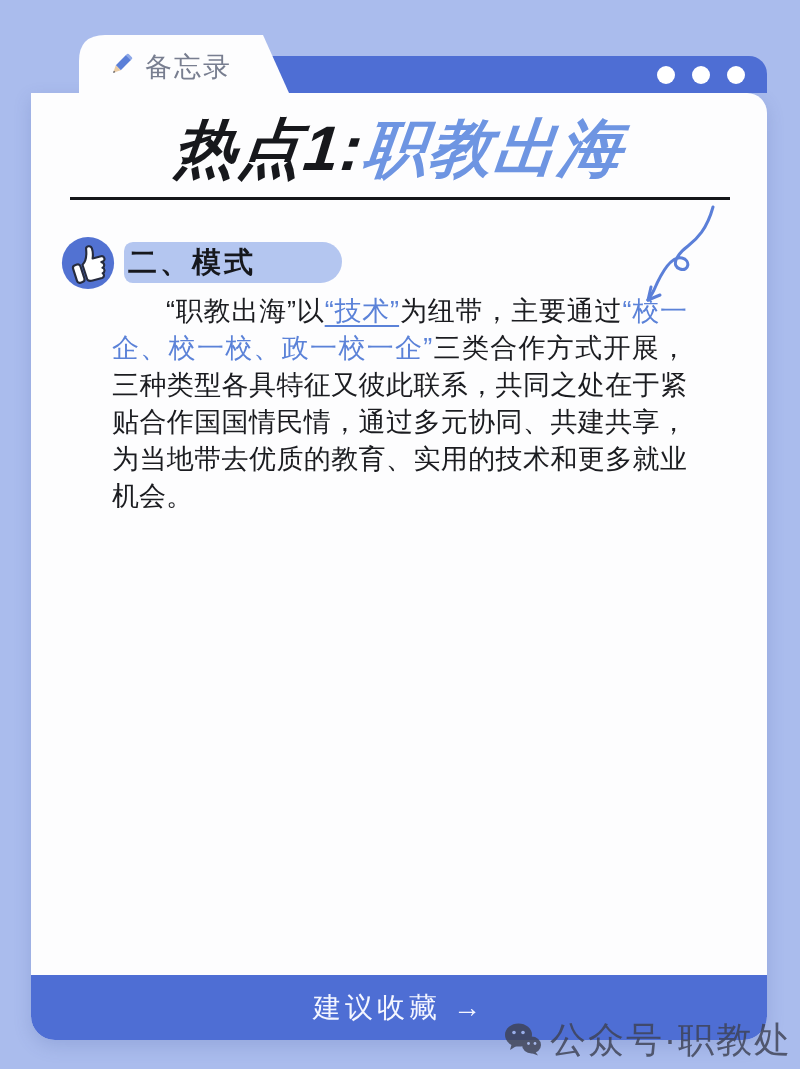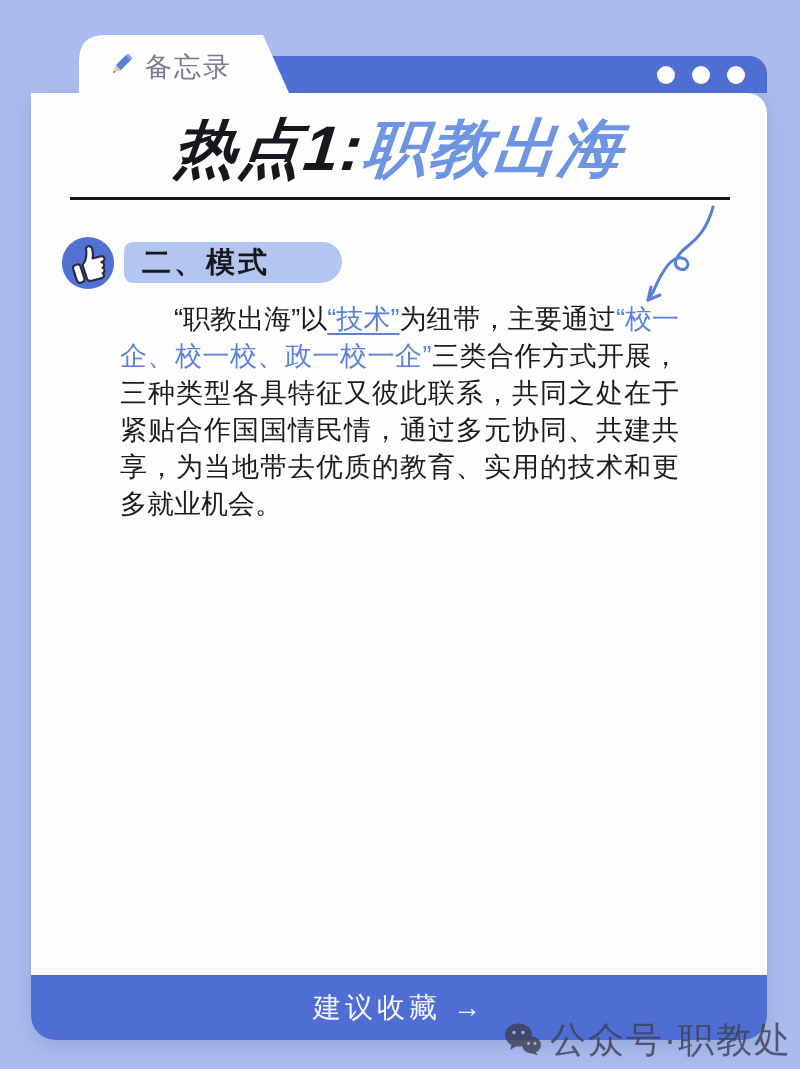--- a/index.html
+++ b/index.html
@@ -39,31 +39,31 @@
   .title .t-black{color:#17181c;}
   .title .t-blue{color:#6e95e2;}
   .title-underline{
     position:absolute;left:70px;top:197px;width:660px;height:3px;background:#15161a;
   }
   
   .thumb{position:absolute;left:59px;top:234px;width:58px;height:58px;}
   .pill{
     position:absolute;left:124px;top:242px;width:218px;height:41px;
     background:#b4c6f0;border-radius:10px 22px 24px 10px;
-    display:flex;align-items:center;padding-left:18px;box-sizing:border-box;
+    display:flex;align-items:center;padding-left:4px;box-sizing:border-box;
   }
   .pill span{font-size:29px;font-weight:700;color:#16181d;letter-spacing:3px;}
   .curly-arrow{position:absolute;left:633px;top:202px;width:115px;height:112px;}
   
   .bodytext{
     position:absolute;left:112px;top:293px;width:575px;
     font-size:27px;line-height:37px;color:#1b1c20;font-weight:500;
     text-align:justify;
   }
-  .bodytext p{margin:8px;text-indent:2em;}
+  .bodytext p{margin:0;text-indent:2em;}
   .bodytext p + p{margin-top:48px;}
   .seg-blue{color:#5b82d8;}
   .seg-blue-u{color:#5b82d8;text-decoration:underline;text-underline-offset:5px;}
   
   .footer{
     position:absolute;left:31px;top:975px;width:736px;height:65px;
     background:#4e6ed4;border-radius:0 0 24px 24px;
     display:flex;align-items:center;justify-content:center;cursor:pointer;
   }
   .footer span{color:#f4f6ff;font-size:28px;letter-spacing:4px;font-weight:500;}

